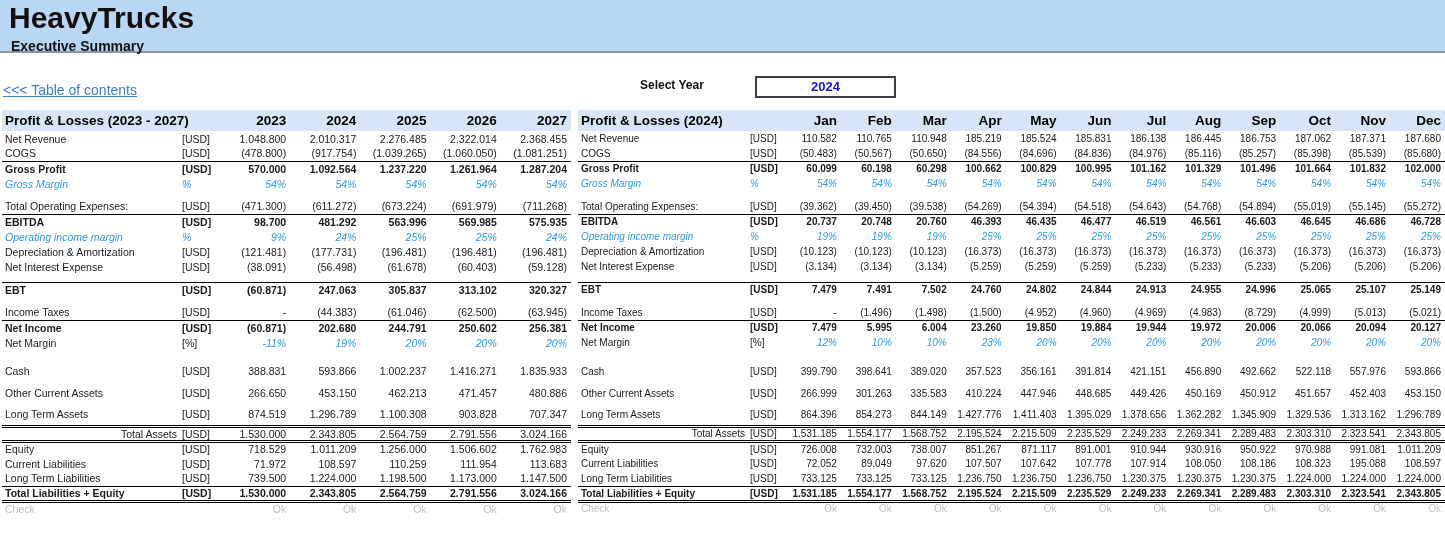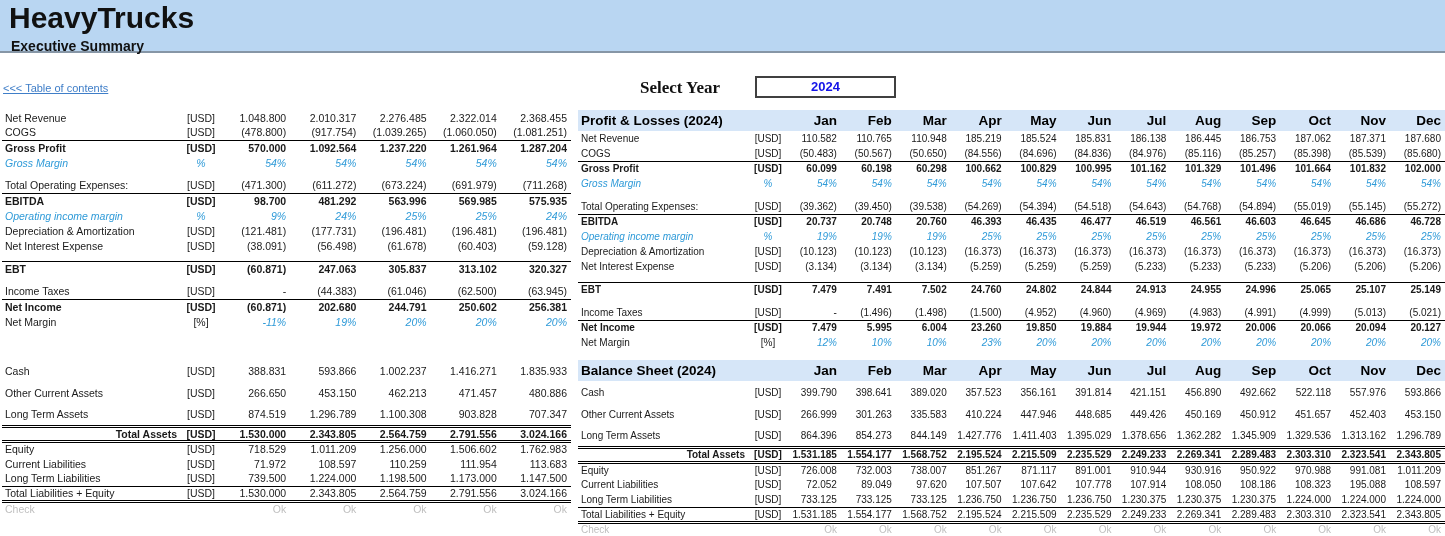--- a/index.html
+++ b/index.html
@@ -7,23 +7,23 @@
     font-family:"Liberation Sans", sans-serif; }
   #stage { position:relative; width:1445px; height:445px; background:#fff; }
 
   
   .banner { position:absolute; left:0; top:0; width:1445px; height:53px;
     background:#b9d6f2; border-bottom:2px solid #8696a6; }
   .app-title { position:absolute; left:9px; top:1px; font-size:30px; font-weight:800; color:#111; }
   .app-sub { position:absolute; left:11px; top:38px; font-size:14px; font-weight:700; color:#111; }
 
   
-  .toc { position:absolute; left:3px; top:82px; font-size:11px; color:#3f7ec8;
+  .toc { position:absolute; left:3px; top:82px; font-size:14px; color:#3f7ec8;
     text-decoration:underline; cursor:pointer; }
-  .sel-label { position:absolute; left:640px; top:78px; font-size:17px; font-weight:700; color:#111;font-family:Liberation Serif, serif; }
+  .sel-label { position:absolute; left:640px; top:78px; font-size:12px; font-weight:700; color:#111; }
   .sel-box { position:absolute; left:755px; top:76px; width:141px; height:22px;
     border:2px solid #404040; background:#fff; text-align:center; line-height:18px;
     font-size:13px; font-weight:700; color:#1414e8; cursor:pointer; }
 
   
   .tablewrap { position:absolute; }
   #pnl-annual  { left:2px;   top:110px; width:569px; }
   #pnl-monthly { left:578px; top:110px; width:867px; }
   #bs-annual   { left:2px;   top:360px; width:569px; }
   #bs-monthly  { left:578px; top:360px; width:867px; }
@@ -35,32 +35,32 @@
   #pnl-monthly col.c-unit, #bs-monthly col.c-unit { width:36px; }
 
   tr.head th { background:#d6e6f8; font-weight:700; font-size:13.5px; height:21px;
     color:#000; white-space:nowrap; overflow:hidden; }
   th.ttl { text-align:left; padding-left:3px; }
   th.ch  { text-align:right; padding-right:4px; }
 
   .tablewrap td { font-size:10.5px; height:15px; white-space:nowrap; overflow:hidden; color:#1a1a1a; }
   #pnl-monthly td, #bs-monthly td { font-size:10px; }
   td.lbl  { text-align:left; padding-left:3px; }
-  td.unit { text-align:center; }
+  td.unit { text-align:left; }
   td.val  { text-align:right; padding-right:4px; }
 
   tr.r-bold { font-weight:700; }
   tr.r-bold td { border-top:1.5px solid #000; }
   tr.r-pct td { color:#2e9ad8; font-style:italic; }
   tr.r-pctv td.val { color:#2e9ad8; font-style:italic; }
   tr.r-tall td { height:22px; }
-  tr.r-total { font-weight:700; }
+  tr.r-total { font-weight:400; }
   tr.r-total td { border-top:3px double #000; border-bottom:3px double #000; }
   tr.r-total td.lbl { text-align:right; padding-right:5px; }
-  tr.r-grand { font-weight:400;margin-left:18px; }
+  tr.r-grand { font-weight:700;margin-left:18px; }
   tr.r-grand td { border-top:1.5px solid #000; border-bottom:3px double #000; }
   tr.r-check td { color:#bfbfbf; height:14px; }
   tr.r-spacer td { height:8px; }
 </style>
 </head>
 <body>
 
 <div id="stage">
 
   <div class="banner">
@@ -78,20 +78,28 @@
         <colgroup>
           <col class="c-lbl">
           <col class="c-unit">
           <col class="c-val">
           <col class="c-val">
           <col class="c-val">
           <col class="c-val">
           <col class="c-val">
         </colgroup>
         <tbody>
+          <tr class="head">
+            <th colspan="2" class="ttl">Profit &amp; Losses (2023 - 2027)</th>
+            <th class="ch">2023</th>
+            <th class="ch">2024</th>
+            <th class="ch">2025</th>
+            <th class="ch">2026</th>
+            <th class="ch">2027</th>
+          </tr>
           <tr class="r-plain">
             <td class="lbl">Net Revenue</td>
             <td class="unit">[USD]</td>
             <td class="val">1.048.800</td>
             <td class="val">2.010.317</td>
             <td class="val">2.276.485</td>
             <td class="val">2.322.014</td>
             <td class="val">2.368.455</td>
           </tr>
           <tr class="r-plain">
@@ -421,21 +429,21 @@
             <td class="lbl">Income Taxes</td>
             <td class="unit">[USD]</td>
             <td class="val">-</td>
             <td class="val">(1.496)</td>
             <td class="val">(1.498)</td>
             <td class="val">(1.500)</td>
             <td class="val">(4.952)</td>
             <td class="val">(4.960)</td>
             <td class="val">(4.969)</td>
             <td class="val">(4.983)</td>
-            <td class="val">(4.991)</td>
+            <td class="val">(8.729)</td>
             <td class="val">(4.999)</td>
             <td class="val">(5.013)</td>
             <td class="val">(5.021)</td>
           </tr>
           <tr class="r-bold">
             <td class="lbl">Net Income</td>
             <td class="unit">[USD]</td>
             <td class="val">7.479</td>
             <td class="val">5.995</td>
             <td class="val">6.004</td>
@@ -576,35 +584,20 @@
           <col class="c-val">
           <col class="c-val">
           <col class="c-val">
           <col class="c-val">
           <col class="c-val">
           <col class="c-val">
           <col class="c-val">
           <col class="c-val">
         </colgroup>
         <tbody>
-          <tr class="head">
-            <th colspan="2" class="ttl">Balance Sheet (2024)</th>
-            <th class="ch">Jan</th>
-            <th class="ch">Feb</th>
-            <th class="ch">Mar</th>
-            <th class="ch">Apr</th>
-            <th class="ch">May</th>
-            <th class="ch">Jun</th>
-            <th class="ch">Jul</th>
-            <th class="ch">Aug</th>
-            <th class="ch">Sep</th>
-            <th class="ch">Oct</th>
-            <th class="ch">Nov</th>
-            <th class="ch">Dec</th>
-          </tr>
           <tr class="r-tall">
             <td class="lbl">Cash</td>
             <td class="unit">[USD]</td>
             <td class="val">399.790</td>
             <td class="val">398.641</td>
             <td class="val">389.020</td>
             <td class="val">357.523</td>
             <td class="val">356.161</td>
             <td class="val">391.814</td>
             <td class="val">421.151</td>

